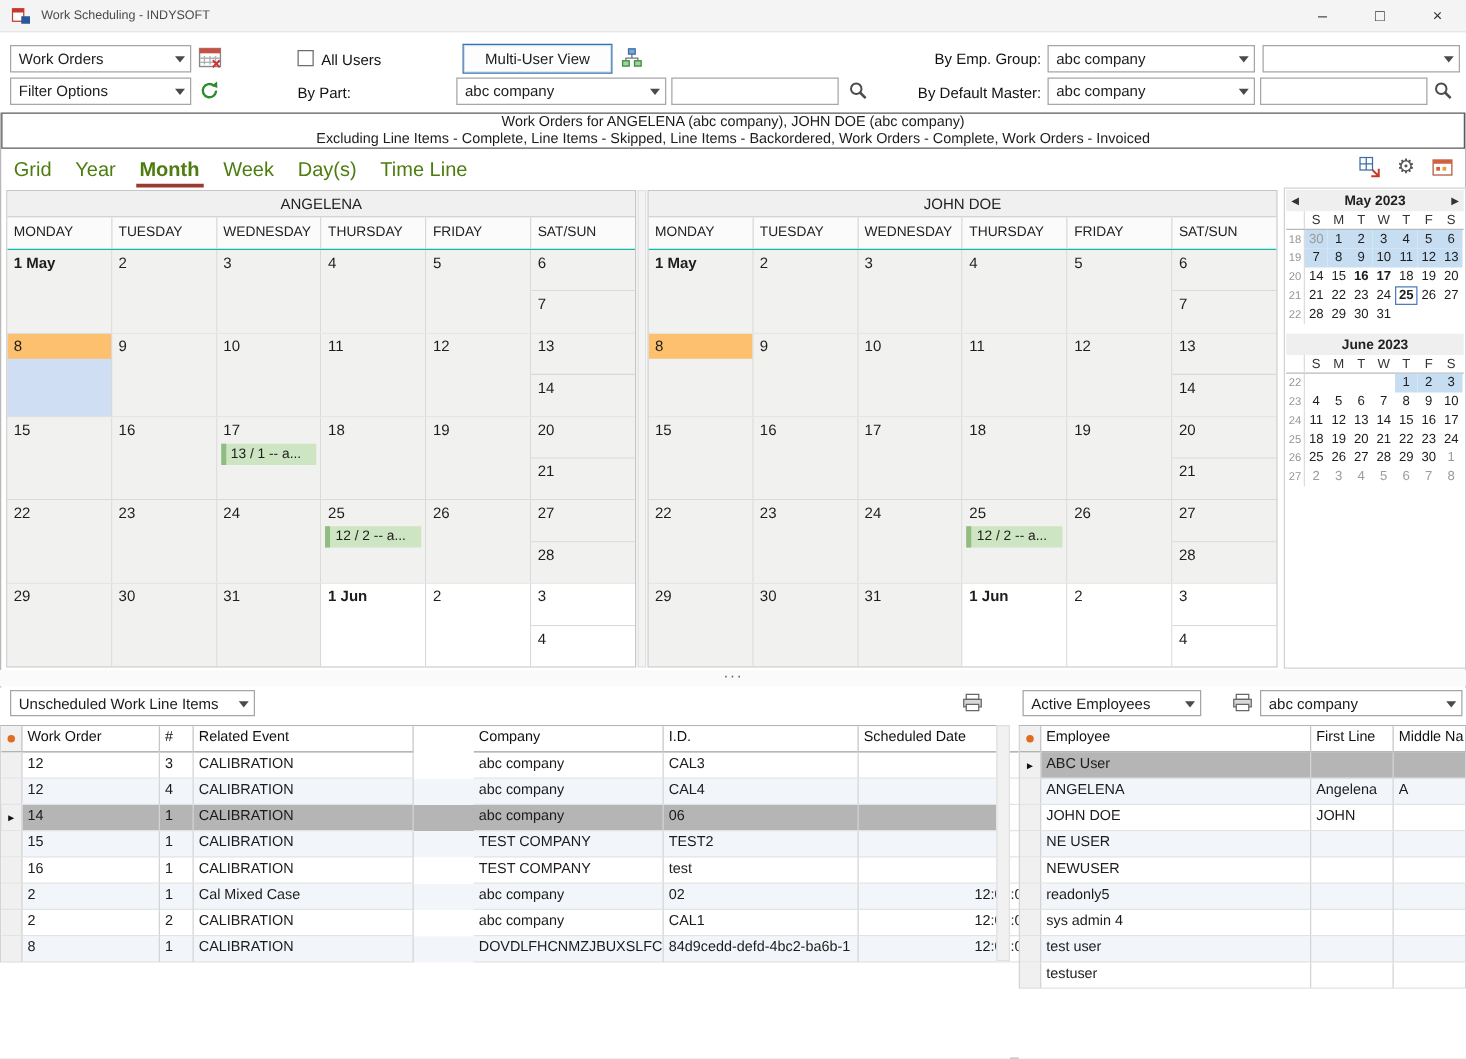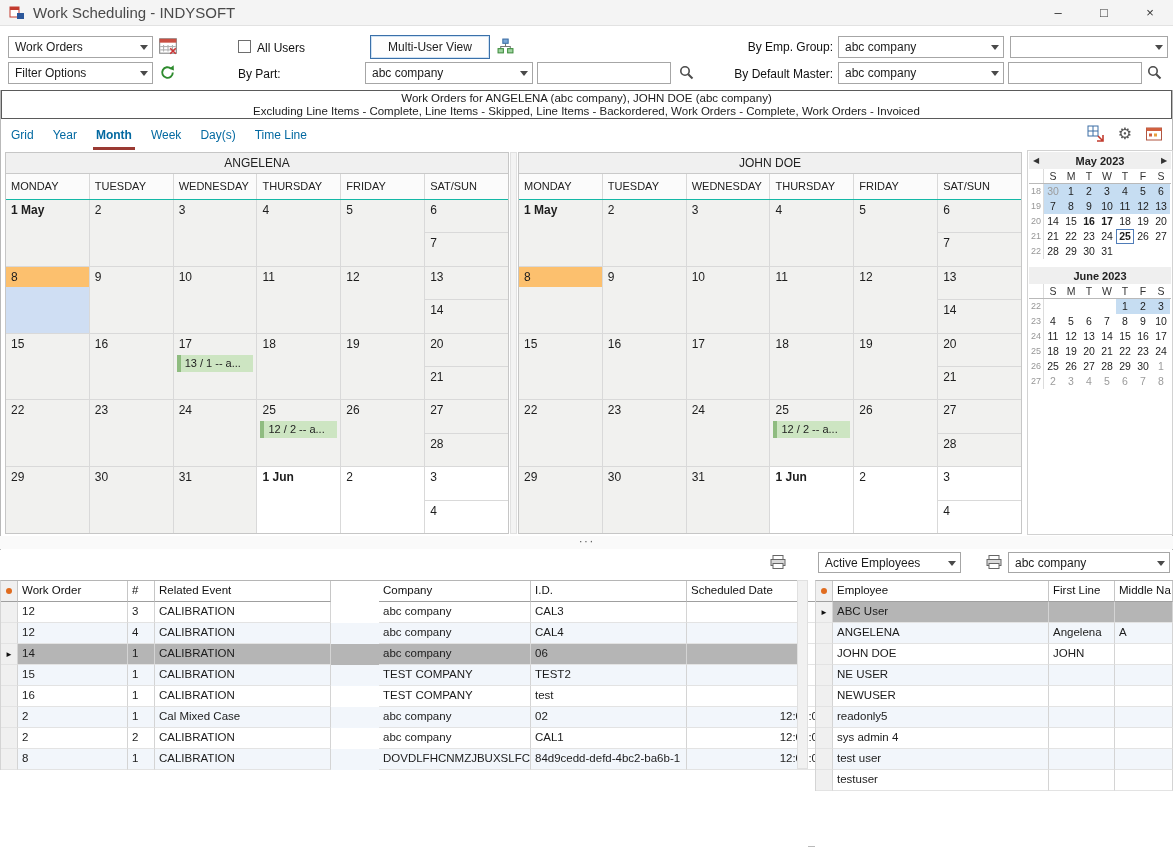--- a/index.html
+++ b/index.html
@@ -10,21 +10,21 @@
     font-size: 12px;
     color: #1c1c1c;
     background: #ffffff;
     overflow: hidden;
     box-shadow: inset 0 0 0 1px #b9b9b9;
   }
   
   .titlebar { position:absolute; left:0; top:0; width:100%; height:26px; background:#f4f4f4;
     border-bottom:1px solid #e2e2e2; display:flex; align-items:center; }
   .app-icon { margin:0 8px 0 9px; display:inline-flex; }
-  .title-text { font-size:15px; color:#4a4a4a; }
+  .title-text { font-size:10px; color:#4a4a4a; }
   .win-controls { margin-left:auto; display:flex; height:26px; }
   .winbtn { width:46px; height:26px; display:flex; align-items:center; justify-content:center;
     color:#333; font-size:13px; cursor:default; }
   
   .toolbar { position:absolute; left:0; top:26px; width:100%; height:64px; background:#fff; }
   .combo { position:absolute; height:22px; border:1px solid #a6a6a6; background:#fff;
     line-height:20px; padding:0 16px 16px 6px; white-space:nowrap; overflow:hidden; font-size:12px; }
   .combo-arrow { position:absolute; right:4px; top:8px; width:0; height:0;
     border:4px solid transparent; border-top:5px solid #4a4a4a; }
   .tinput { position:absolute; height:22px; border:1px solid #a6a6a6; background:#fff;
@@ -33,21 +33,21 @@
   .icon-btn { position:absolute; display:inline-flex; align-items:center; justify-content:center; }
   .checkbox { position:absolute; width:13px; height:13px; border:1px solid #6e6e6e; background:#fff; }
   .mu-btn { position:absolute; height:24px; border:1px solid #3a70a9; box-shadow: inset 0 0 0 1px #cfe2f4;
     background:#fdfdfd; text-align:center; line-height:22px; font-size:12px; }
   
   .banner { position:absolute; left:1px; top:90px; width:1171px; height:29px;
     border:1px solid #5a5a5a; text-align:center; font-size:11.5px; padding-top:1px; line-height:13px; }
   
   .tabbar { position:absolute; left:0; top:120px; width:100%; height:30px; }
   .tabs { display:flex; height:100%; padding-left:8px; }
-  .tab { padding:8px 3px 3px; margin-right:13px; font-size:12px; color:#0369a1; cursor:default; }
+  .tab { padding:8px 3px 3px; margin-right:13px; font-size:16px; color:#4d7c0f; cursor:default; }
   .tab.active { font-weight:bold; border-bottom:3px solid #9a3a33; }
   .tab-icons { position:absolute; right:10px; top:5px; display:flex; gap:13px; align-items:center; }
   .gear-glyph { font-size:16px; color:#555; line-height:16px; }
   
   #calendars { position:absolute; left:5px; top:152px; display:flex; }
   .cal-panel { width:504px; height:382px; border:1px solid #c6c6c6; background:#fff; }
   .cal-scrollstrip { width:7px; height:382px; background:#f3f3f3; border:1px solid #e1e1e1; margin:0 1px; }
   .cal-title { height:21px; background:#f0f0f0; border-bottom:1px solid #c9c9c9;
     text-align:center; line-height:21px; font-size:12px; color:#222; }
   .cal-dow { display:flex; height:26px; border-bottom:1px solid #14b8a6; background:#fbfbfb; }
@@ -676,20 +676,24 @@
         <span class="mini-cell mut">6</span>
         <span class="mini-cell mut">7</span>
         <span class="mini-cell mut">8</span>
       </div>
     </div>
   </div>
 
 <div class="splitter">···</div>
 
 <div class="bpanel" id="panel-left">
+  <div class="combo" style="left:8px;top:2px;width:196px">
+    <span>Unscheduled Work Line Items</span>
+    <span class="combo-arrow"></span>
+  </div>
   <span class="print-btn" style="left:770px;top:4px">
     <svg width="16" height="16" viewBox="0 0 16 15">
       <rect x="3" y="1" width="10" height="4" fill="#fff" stroke="#666"></rect>
       <rect x="1" y="5" width="14" height="6" fill="#d9d9d9" stroke="#666"></rect>
       <rect x="3" y="9" width="10" height="5" fill="#fff" stroke="#666"></rect>
     </svg>
   </span>
   <div class="dtable lt" id="left-table">
       <div class="trow thead">
         <div class="tcell tsel">

